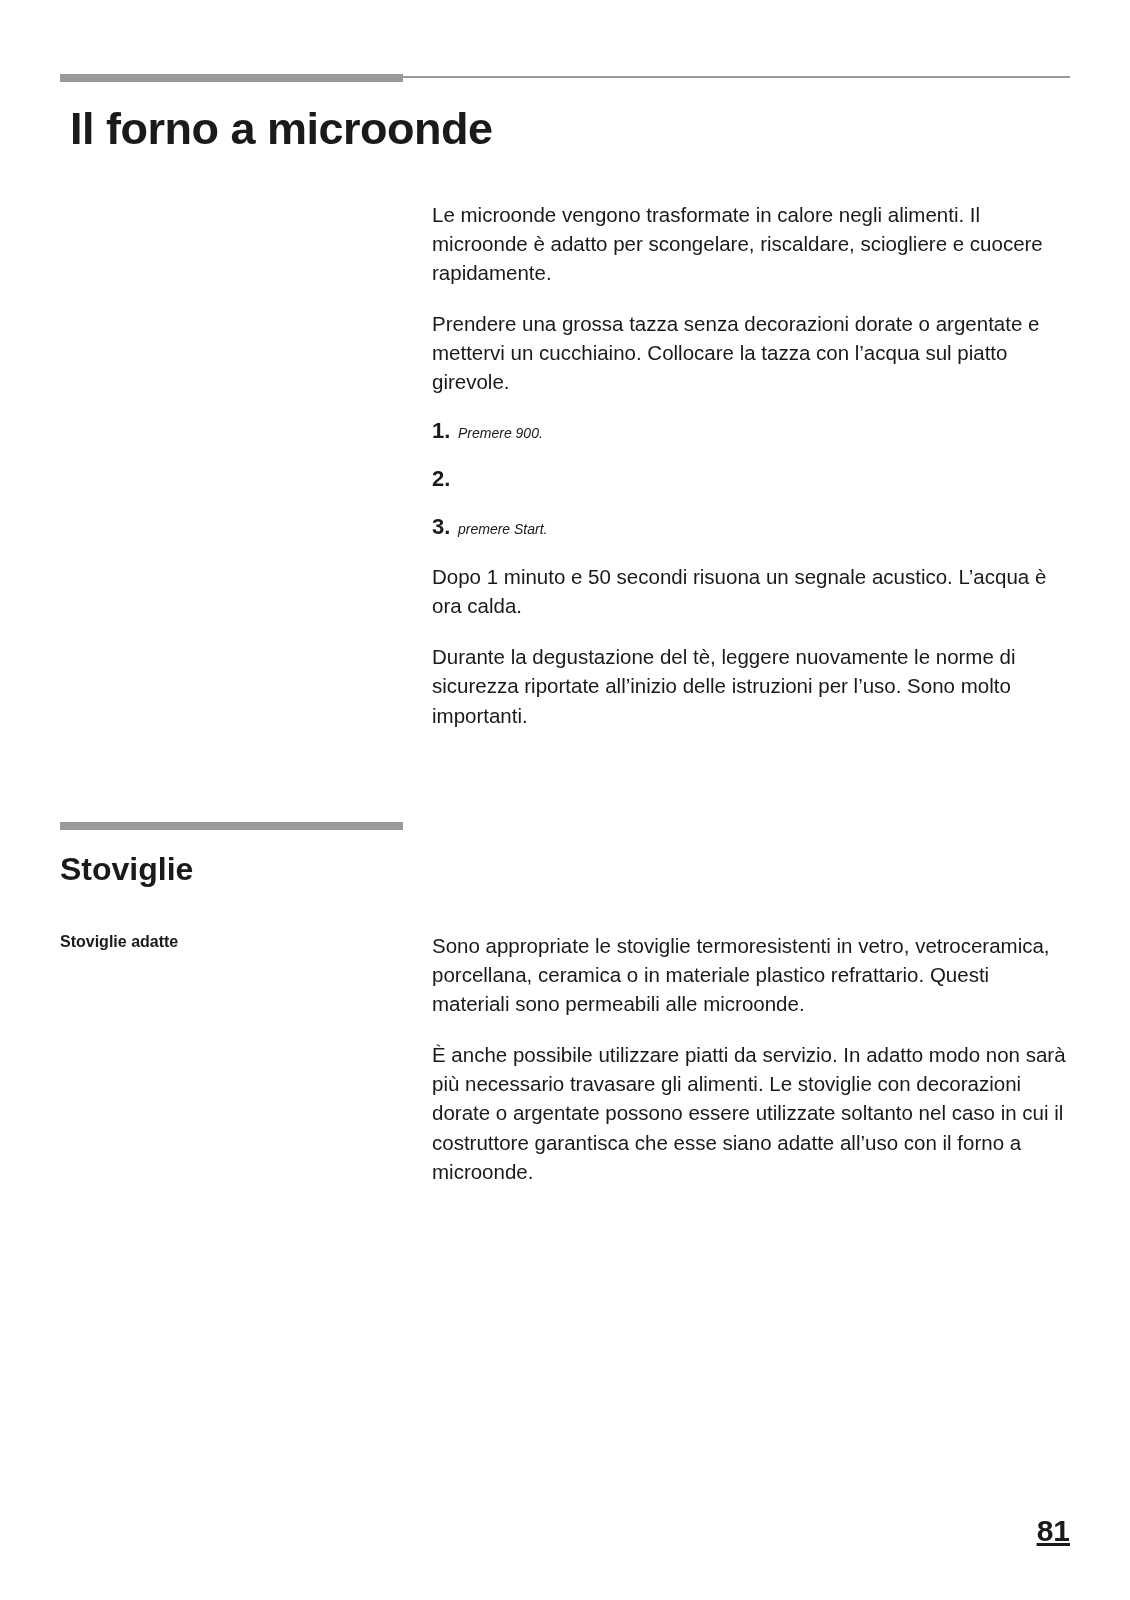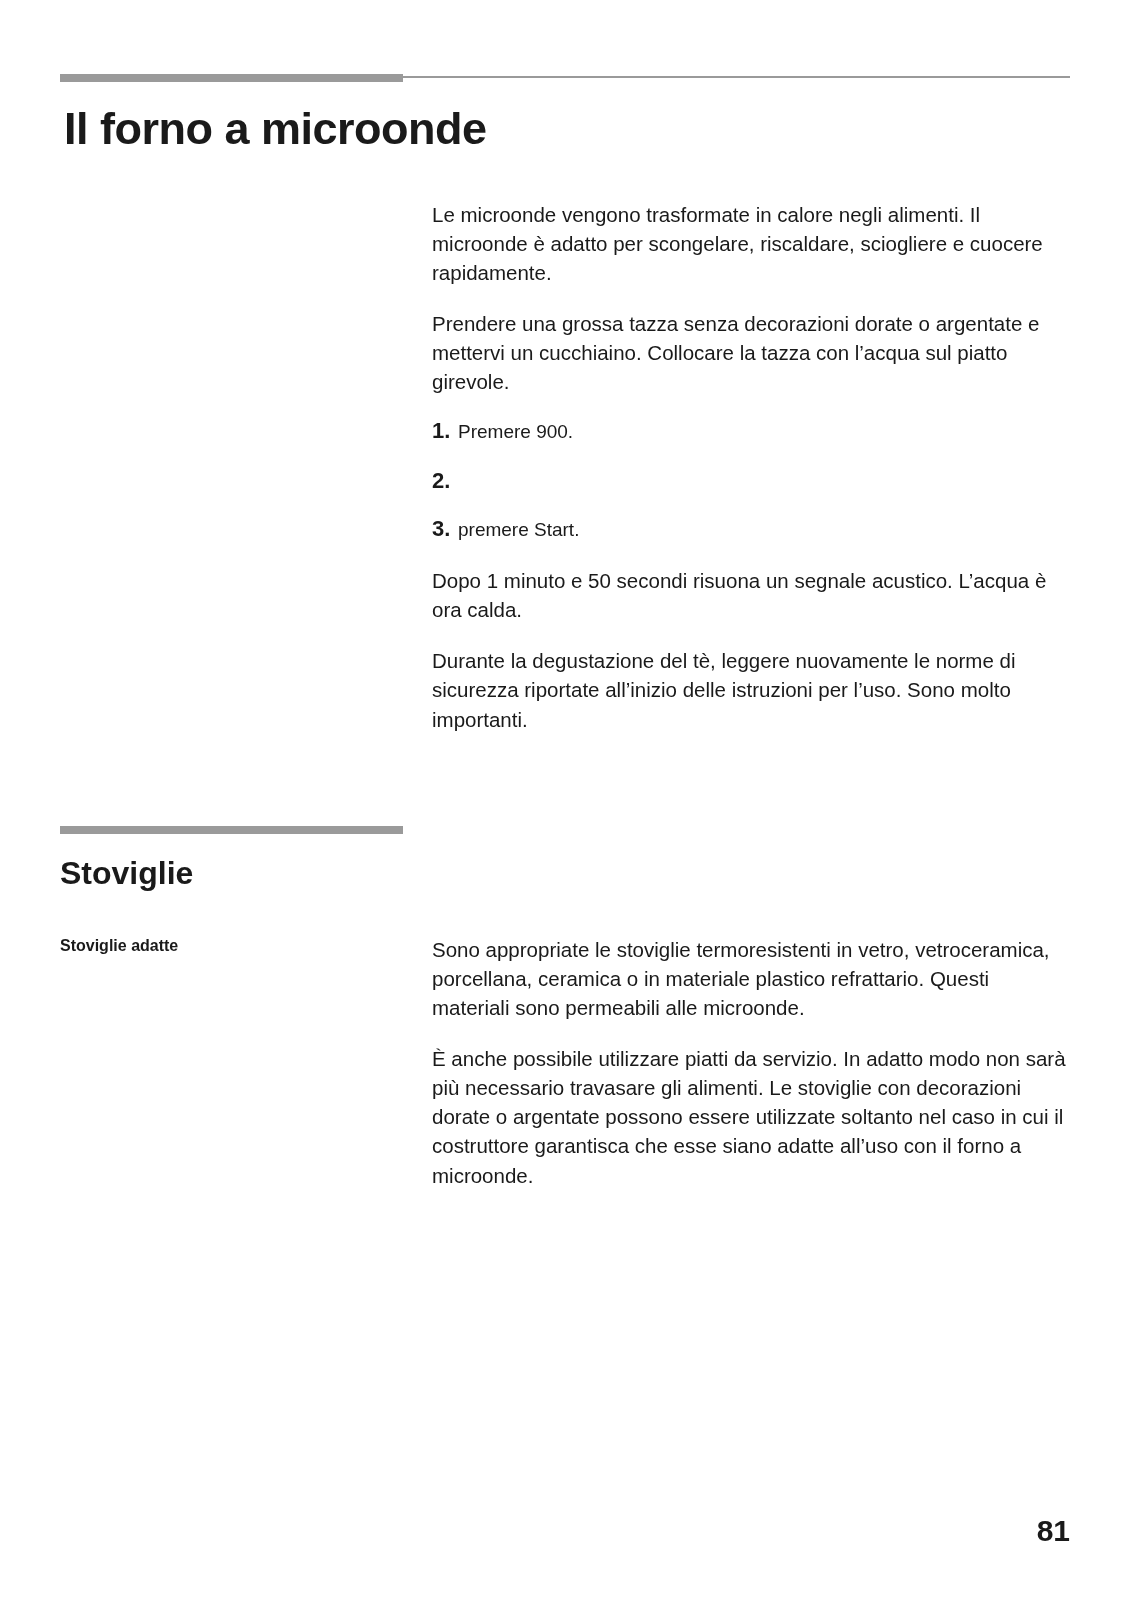--- a/index.html
+++ b/index.html
@@ -42,21 +42,21 @@
     align-self: flex-start;
     margin-top: 2px;
   }
   .rule-row.no-thin .bar-thin { background: transparent; }
 
   
   h1.title {
     font-size: 45px;
     font-weight: bold;
     letter-spacing: -0.5px;
-    margin: 22px 0 0 4px;
+    margin: 22px 0 0 10px;
     line-height: 1.1;
   }
   h2.subtitle {
     font-size: 32px;
     font-weight: bold;
     margin: 22px 0 0 0;
     line-height: 1.1;
   }
 
   
@@ -92,37 +92,39 @@
     align-items: baseline;
     margin-bottom: 22px;
   }
   .step-num {
     font-size: 22px;
     font-weight: bold;
     width: 26px;
     flex: 0 0 26px;
   }
   .step-text {
-    font-size: 19px;
+    font-size: 14px;
     line-height: 1.42;
+    font-style: italic;
   }
 
   
   .gap-intro { height: 46px; }
   .gap-section { height: 70px; }
   .gap-after-h2 { height: 44px; }
 
   
   .page-number {
     position: absolute;
     right: 60px;
     bottom: 52px;
     font-size: 30px;
     font-weight: bold;
     letter-spacing: 0px;
+    text-decoration: underline;
   }
 </style>
 </head>
 <body>
 
 <div class="page">
 
   <div style="height:74px;"></div>
   <div class="rule-row">
     <div class="bar-thick"></div>

